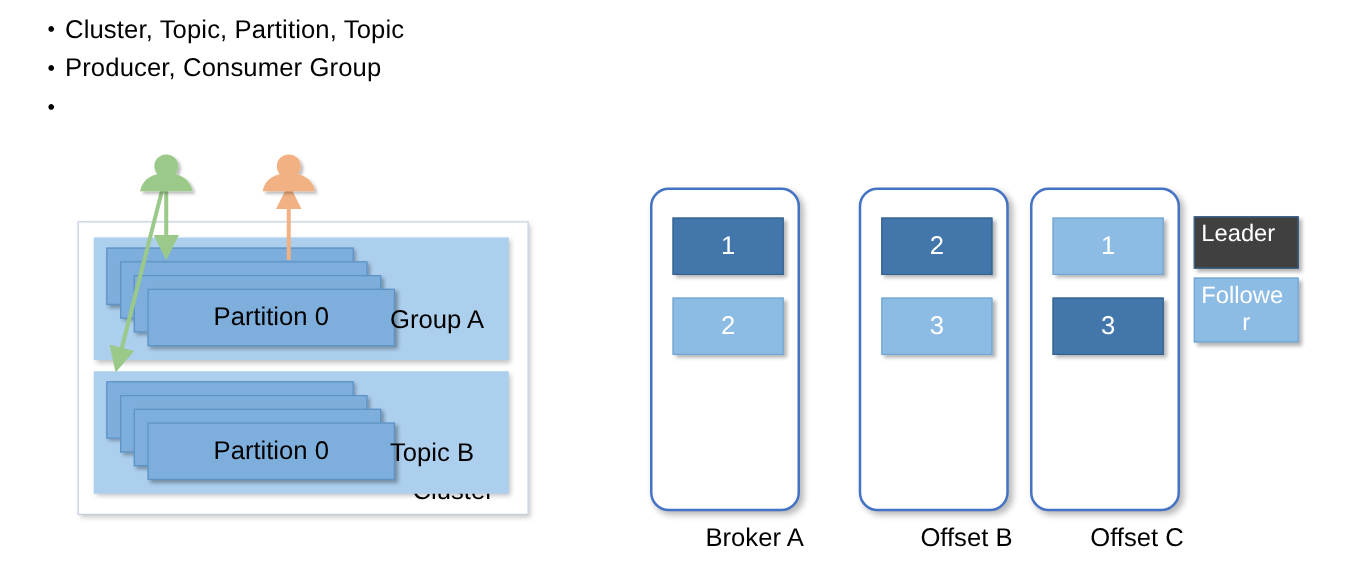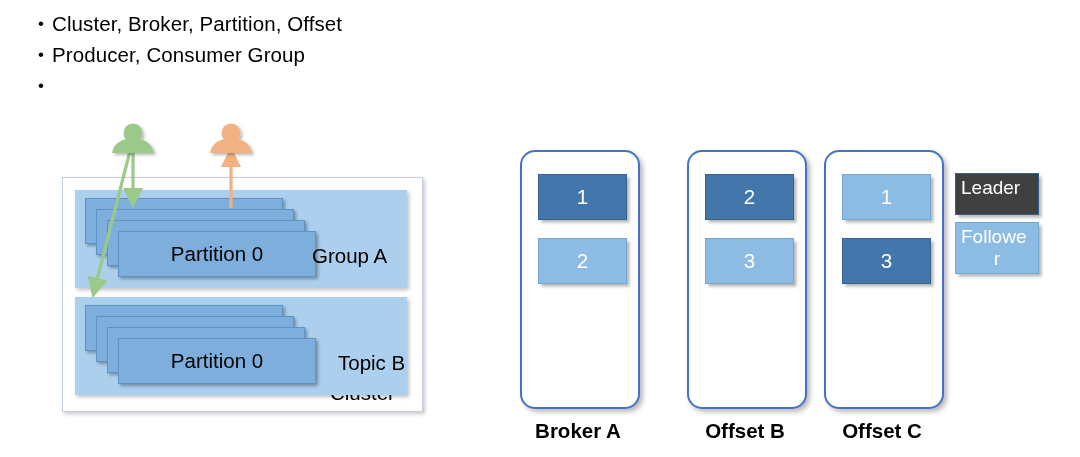--- a/index.html
+++ b/index.html
@@ -18,38 +18,38 @@
   #cluster-box{position:absolute;left:62px;top:172px;width:359px;height:233px;
                background:#ffffff;border:1px solid #c3cfdd;
                box-shadow:2px 2px 4px rgba(0,0,0,.22);}
   #cluster-label{position:absolute;left:330px;top:375px;font-size:20.5px;line-height:26px;color:#000;}
 
   .topic{position:absolute;background:#accfee;box-shadow:2px 2px 4px rgba(0,0,0,.25);}
   #topic-a{left:75px;top:185px;width:332px;height:98px;}
   #topic-b{left:75px;top:292px;width:332px;height:98px;}
   .topic-label{position:absolute;font-size:20.5px;line-height:25px;color:#000;}
   #topic-a-label{left:312px;top:238px;}
-  #topic-b-label{left:312px;top:345px;margin-left:26px;}
+  #topic-b-label{left:312px;top:345px;}
 
   .part{position:absolute;background:#7eaedb;border:1px solid #5e93c6;
         box-shadow:2px 2px 3px rgba(0,0,0,.32);}
   .part-front{display:flex;align-items:center;justify-content:center;}
   .part-label{font-size:20.5px;color:#000;white-space:nowrap;}
   
   #arrow-layer{position:absolute;left:0;top:0;width:470px;height:457px;pointer-events:none;}
 
   
   .broker{position:absolute;top:150px;width:116px;height:255px;background:#ffffff;
           border:2.5px solid #4472c4;border-radius:15px;
           box-shadow:3px 3px 5px rgba(0,0,0,.28);}
   #broker-a{left:520px;}
   #broker-b{left:687px;}
   #broker-c{left:824px;}
   .broker-label{position:absolute;top:418px;font-size:20.5px;line-height:26px;color:#000;
-                width:130px;text-align:center;font-weight:bold;}
+                width:130px;text-align:right;}
   #broker-a-label{left:513px;}
   #broker-b-label{left:680px;}
   #broker-c-label{left:817px;}
 
   .pbox{position:absolute;left:16px;width:87px;height:44px;
         display:flex;align-items:center;justify-content:center;
         color:#ffffff;font-size:20.5px;
         box-shadow:2.5px 2.5px 3px rgba(0,0,0,.30);}
   .pbox.leader{background:#4377ab;border:1px solid #36628f;}
   .pbox.follower{background:#8cbbe3;border:1px solid #74a6d2;}
@@ -64,21 +64,21 @@
   #legend-leader{background:#404040;border:1px solid #36628f;height:42px;}
   #legend-follower{background:#8cbbe3;border:1px solid #74a6d2;height:52px;margin-top:7px;}
   .legend-follower-l2{display:block;text-align:center;}
 </style>
 </head>
 <body>
 
 <div id="bullets">
   <div class="bullet-line">
     <span class="bullet-dot">•</span>
-    <span class="bullet-text">Cluster, Broker, Partition, Offset</span>
+    <span class="bullet-text">Cluster, Topic, Partition, Topic</span>
   </div>
   <div class="bullet-line">
     <span class="bullet-dot">•</span>
     <span class="bullet-text">Producer, Consumer Group</span>
   </div>
   <div class="bullet-line">
     <span class="bullet-dot">•</span>
   </div>
 </div>
 

